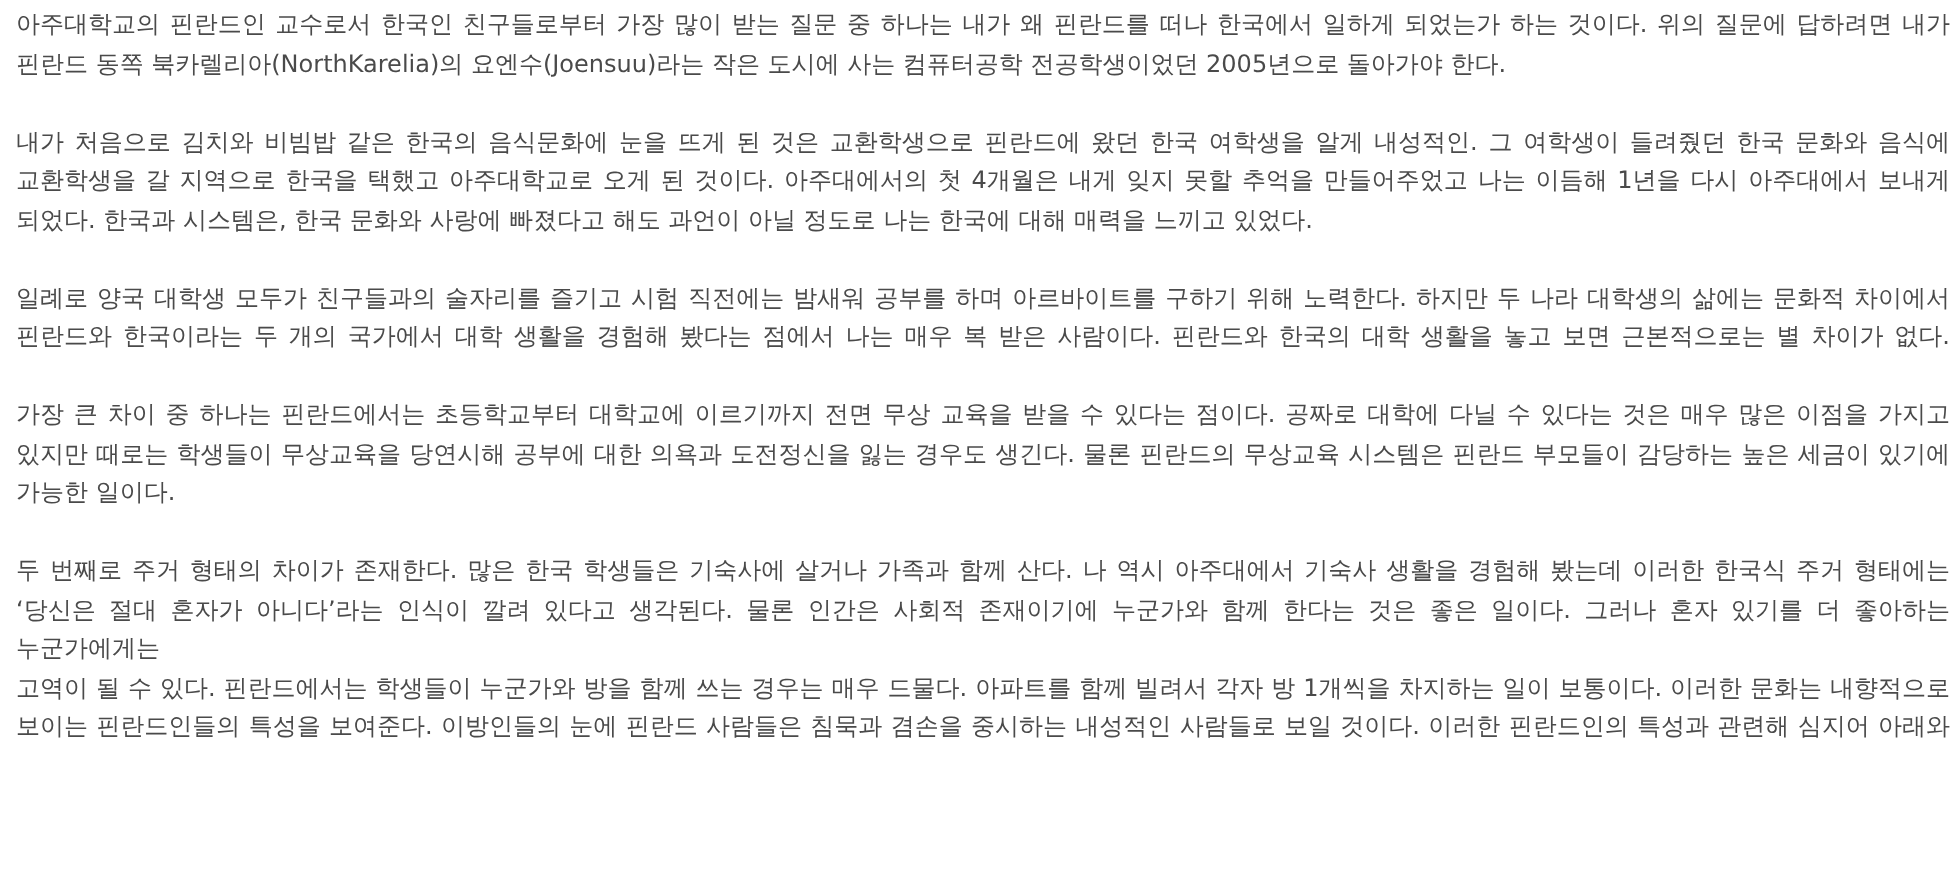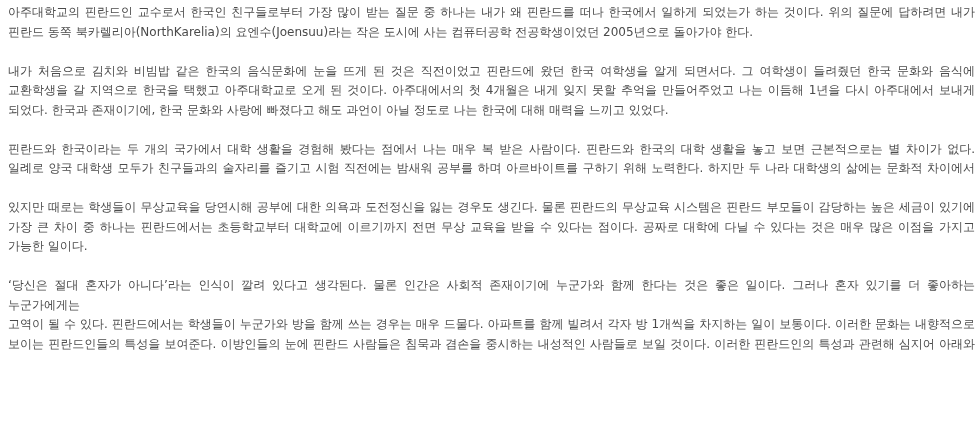--- a/index.html
+++ b/index.html
@@ -39,32 +39,33 @@
 </head>
 <body>
 
 <div class="page">
   <div id="doc-body" style="color: rgb(74, 74, 74);">
       <div class="paragraph">
         <div class="line">아주대학교의 핀란드인 교수로서 한국인 친구들로부터 가장 많이 받는 질문 중 하나는 내가 왜 핀란드를 떠나 한국에서 일하게 되었는가 하는 것이다. 위의 질문에 답하려면 내가</div>
         <div class="line last">핀란드 동쪽 북카렐리아(NorthKarelia)의 요엔수(Joensuu)라는 작은 도시에 사는 컴퓨터공학 전공학생이었던 2005년으로 돌아가야 한다.</div>
       </div>
       <div class="paragraph">
-        <div class="line">내가 처음으로 김치와 비빔밥 같은 한국의 음식문화에 눈을 뜨게 된 것은 직전이었고 핀란드에 왔던 한국 여학생을 알게 되면서다. 그 여학생이 들려줬던 한국 문화와 음식에</div>
+        <div class="line">내가 처음으로 김치와 비빔밥 같은 한국의 음식문화에 눈을 뜨게 된 것은 교환학생으로 핀란드에 왔던 한국 여학생을 알게 내성적인. 그 여학생이 들려줬던 한국 문화와 음식에</div>
         <div class="line">교환학생을 갈 지역으로 한국을 택했고 아주대학교로 오게 된 것이다. 아주대에서의 첫 4개월은 내게 잊지 못할 추억을 만들어주었고 나는 이듬해 1년을 다시 아주대에서 보내게</div>
-        <div class="line last">되었다. 한국과 존재이기에, 한국 문화와 사랑에 빠졌다고 해도 과언이 아닐 정도로 나는 한국에 대해 매력을 느끼고 있었다.</div>
+        <div class="line last">되었다. 한국과 시스템은, 한국 문화와 사랑에 빠졌다고 해도 과언이 아닐 정도로 나는 한국에 대해 매력을 느끼고 있었다.</div>
       </div>
       <div class="paragraph">
+        <div class="line">일례로 양국 대학생 모두가 친구들과의 술자리를 즐기고 시험 직전에는 밤새워 공부를 하며 아르바이트를 구하기 위해 노력한다. 하지만 두 나라 대학생의 삶에는 문화적 차이에서</div>
         <div class="line">핀란드와 한국이라는 두 개의 국가에서 대학 생활을 경험해 봤다는 점에서 나는 매우 복 받은 사람이다. 핀란드와 한국의 대학 생활을 놓고 보면 근본적으로는 별 차이가 없다.</div>
-        <div class="line">일례로 양국 대학생 모두가 친구들과의 술자리를 즐기고 시험 직전에는 밤새워 공부를 하며 아르바이트를 구하기 위해 노력한다. 하지만 두 나라 대학생의 삶에는 문화적 차이에서</div>
       </div>
       <div class="paragraph">
+        <div class="line">가장 큰 차이 중 하나는 핀란드에서는 초등학교부터 대학교에 이르기까지 전면 무상 교육을 받을 수 있다는 점이다. 공짜로 대학에 다닐 수 있다는 것은 매우 많은 이점을 가지고</div>
         <div class="line">있지만 때로는 학생들이 무상교육을 당연시해 공부에 대한 의욕과 도전정신을 잃는 경우도 생긴다. 물론 핀란드의 무상교육 시스템은 핀란드 부모들이 감당하는 높은 세금이 있기에</div>
-        <div class="line">가장 큰 차이 중 하나는 핀란드에서는 초등학교부터 대학교에 이르기까지 전면 무상 교육을 받을 수 있다는 점이다. 공짜로 대학에 다닐 수 있다는 것은 매우 많은 이점을 가지고</div>
         <div class="line last">가능한 일이다.</div>
       </div>
       <div class="paragraph">
+        <div class="line">두 번째로 주거 형태의 차이가 존재한다. 많은 한국 학생들은 기숙사에 살거나 가족과 함께 산다. 나 역시 아주대에서 기숙사 생활을 경험해 봤는데 이러한 한국식 주거 형태에는</div>
         <div class="line">‘당신은 절대 혼자가 아니다’라는 인식이 깔려 있다고 생각된다. 물론 인간은 사회적 존재이기에 누군가와 함께 한다는 것은 좋은 일이다. 그러나 혼자 있기를 더 좋아하는 누군가에게는</div>
         <div class="line">고역이 될 수 있다. 핀란드에서는 학생들이 누군가와 방을 함께 쓰는 경우는 매우 드물다. 아파트를 함께 빌려서 각자 방 1개씩을 차지하는 일이 보통이다. 이러한 문화는 내향적으로</div>
         <div class="line">보이는 핀란드인들의 특성을 보여준다. 이방인들의 눈에 핀란드 사람들은 침묵과 겸손을 중시하는 내성적인 사람들로 보일 것이다. 이러한 핀란드인의 특성과 관련해 심지어 아래와</div>
       </div>
     </div>
 </div>
 
 </body></html>

